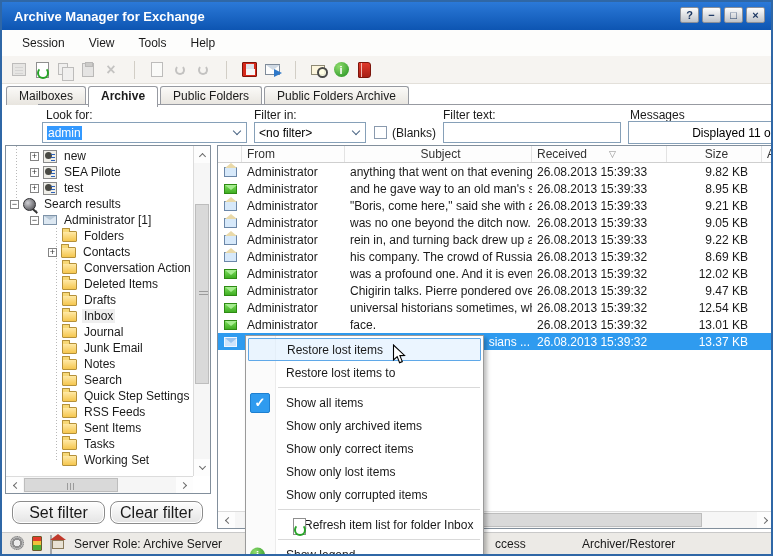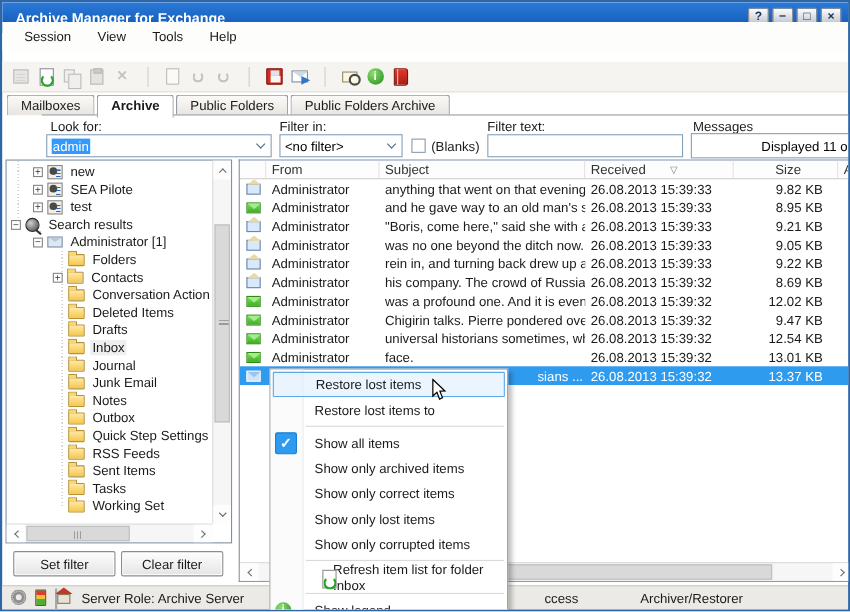--- a/index.html
+++ b/index.html
@@ -9,21 +9,21 @@
   
   .titlebar { position:absolute; left:0; top:0; width:100%; height:28px;
     background:linear-gradient(#2b79d8, #0d55b2); display:flex; align-items:center; }
   .title { color:#fff; font-weight:bold; font-size:13px; padding-left:12px; }
   .wincontrols { position:absolute; right:6px; top:5px; display:flex; gap:3px; }
   .winbtn { width:19px; height:16px; border:1px solid #7e8avar; border:1px solid #8a8f99; border-radius:2px;
     background:linear-gradient(#fdfdfd,#bfc3c9); color:#17335f; font-size:11px; font-weight:bold;
     display:flex; align-items:center; justify-content:center; line-height:1; }
 
   
-  .menubar { position:absolute; left:0; top:18px; width:100%; height:26px; background:#fdfdfc; display:flex; align-items:center; padding-left:8px; }
+  .menubar { position:absolute; left:0; top:28px; width:100%; height:26px; background:#fdfdfc; display:flex; align-items:center; padding-left:8px; }
   .menuitem { font-size:12px; color:#1a1a1a; padding:4px 12px; }
 
   
   .toolbar { position:absolute; left:0; top:54px; width:100%; height:28px; background:#f6f4f1; border-bottom:1px solid #e3e0da; display:flex; align-items:center; padding-left:8px; gap:5px; }
   .tbi { width:18px; height:18px; display:inline-flex; align-items:center; justify-content:center; position:relative; }
   .tbsep { width:1px; height:18px; background:#d2cec6; margin:0 3px; }
   .dis { opacity:.55; filter:grayscale(1); }
   .tb-props { width:14px; height:13px; background:#d9d9d9; border:1px solid #8f8f8f;
     background-image:repeating-linear-gradient(#bbb 0 1px, transparent 1px 3px); background-size:8px 9px; background-position:2px 3px; background-repeat:no-repeat; }
   .tb-page { width:12px; height:15px; background:#fff; border:1px solid #8f8f8f; position:relative; }
@@ -93,47 +93,47 @@
   .sbtn { position:absolute; width:17px; height:17px; background:#fdfdfd; display:flex; align-items:center; justify-content:center; }
   .thumb { position:absolute; background:#d9d9d9; border:1px solid #bdbdbd; }
   .grip-v { position:absolute; left:3px; top:50%; width:9px; height:5px; margin-top:-3px; background:repeating-linear-gradient(#9b9b9b 0 1px, transparent 1px 3px); }
   .grip-h { position:absolute; top:4px; left:50%; width:7px; height:7px; margin-left:-4px; background:repeating-linear-gradient(90deg, #9b9b9b 0 1px, transparent 1px 3px); }
   .chs { width:5px; height:5px; border-right:1px solid #6a6a6a; border-bottom:1px solid #6a6a6a; }
   .chs.up { transform:rotate(-135deg); margin-top:3px; } .chs.down { transform:rotate(45deg); margin-top:-2px; }
   .chs.left { transform:rotate(135deg); margin-left:3px; } .chs.right { transform:rotate(-45deg); margin-left:-2px; }
 
   
   .filterbtn { position:absolute; top:499px; height:23px; width:93px; background:linear-gradient(#fefefe,#e4e4e4);
-    border:1px solid #8c8c8c; border-radius:2px; font-size:12px; color:#1a1a1a; display:flex; align-items:center; justify-content:center; box-shadow:inset 0 0 0 1px #fff; }
+    border:1px solid #8c8c8c; border-radius:8px; font-size:16px; color:#1a1a1a; display:flex; align-items:center; justify-content:center; box-shadow:inset 0 0 0 1px #fff; }
 
   
   .listpanel { position:absolute; left:215px; top:143px; width:557px; height:384px; border:1px solid #828f9c; border-right:none; background:#fff; overflow:hidden; }
   .lheader { position:absolute; left:0; top:0; right:0; height:17px; background:#fdfdfd; border-bottom:1px solid #cfcfcf; display:flex; font-size:12px; color:#333; }
   .hcell { border-right:1px solid #e3e3e3; display:flex; align-items:center; padding-left:5px; white-space:nowrap; overflow:hidden; }
-  .col-ic { width:24px; flex:0 0 24px; } .col-from { width:103px; flex:0 0 103px; } .col-subj { width:187px; flex:0 0 187px; }
+  .col-ic { width:24px; flex:0 0 24px; } .col-from { width:103px; flex:0 0 103px; } .col-subj { width:187px; flex:0 0 187px;justify-content:center; }
   .col-recv { width:135px; flex:0 0 135px; } .col-size { width:95px; flex:0 0 95px; } .col-at { flex:1; }
   .sortmark { margin-left:22px; color:#8a8a8a; font-size:9px; }
   .lrows { position:absolute; left:0; top:17px; right:0; }
   .lrow { height:17px; display:flex; align-items:center; font-size:12px; color:#1a1a1a; }
   .lrow .cell { white-space:nowrap; overflow:hidden; padding-left:5px; }
   .lrow .csize { text-align:right; padding-right:14px; }
   .lrow.selected { background:#2f9bef; color:#fff; }
   .lrow.selected .csubj { text-align:right; padding-right:2px; }
   .envwrap { width:24px; flex:0 0 24px; display:flex; justify-content:center; }
   .env { width:13px; height:10px; position:relative; }
   .env-open { background:#d7e9fa; border:1px solid #6b87a8; }
   .env-open::before { content:""; position:absolute; left:0; top:-5px; border-left:6px solid transparent; border-right:6px solid transparent; border-bottom:5px solid #e9d9a9; }
   .env-green { background:linear-gradient(#7ede5e,#3fae22); border:1px solid #2e8a14; }
   .env-green::before { content:""; position:absolute; left:0; top:0; border-left:6px solid transparent; border-right:6px solid transparent; border-top:5px solid #a5ec8f; }
   .env-blue { background:#cfe4fb; border:1px solid #f2f7ff; }
   .env-blue::before { content:""; position:absolute; left:0; top:0; border-left:6px solid transparent; border-right:6px solid transparent; border-top:5px solid #9cc4ee; }
   .list-hscroll { position:absolute; left:0; right:0; bottom:0; height:17px; background:#f6f6f6; border-top:1px solid #dcdcdc; }
 
   
-  .ctxmenu { position:absolute; left:243px; top:333px; width:217px; height:222px; background:#fff; border:1px solid #9a9a9a; box-shadow:3px 3px 4px rgba(0,0,0,.25); z-index:50; padding:2px 0; }
+  .ctxmenu { position:absolute; left:243px; top:333px; width:239px; height:222px; background:#fff; border:1px solid #9a9a9a; box-shadow:3px 3px 4px rgba(0,0,0,.25); z-index:50; padding:2px 0; }
   .gutterstrip { position:absolute; left:0; top:0; bottom:0; width:30px; background:#fbfbfb; border-right:1px solid #ececec; }
   .mitem { position:relative; height:23px; display:flex; align-items:center; padding-left:40px; font-size:12px; color:#1a1a1a; }
   .mitem.hover { background:rgba(225,240,255,.65); border:1px solid #5fa8e8; border-radius:1px; margin:0 2px; padding-left:38px; }
   .mitem.sep { height:7px; padding:0; }
   .mitem.sep::after { content:""; position:absolute; left:32px; right:3px; top:3px; height:1px; background:#d9d9d9; }
   .gut { position:absolute; left:4px; top:50%; transform:translateY(-50%); }
   .g-check { width:20px; height:20px; background:#2f9bef; border:1px solid #1d7fd0; border-radius:2px; }
   .g-check::before { content:"✓"; color:#fff; font-size:13px; font-weight:bold; display:flex; align-items:center; justify-content:center; width:100%; height:100%; }
   .g-refresh { width:18px; height:18px; position:relative; }
   .g-refresh::before { content:""; position:absolute; left:3px; top:0; width:11px; height:15px; background:#fff; border:1px solid #8f8f8f; }
@@ -379,21 +379,21 @@
 
         <div class="trow d3 exp-none">
 
           <span class="ticon ic-folder"></span>
           <span class="tlabel">Notes</span>
         </div>
 
         <div class="trow d3 exp-none">
 
           <span class="ticon ic-folder"></span>
-          <span class="tlabel">Outbox</span>
+          <span class="tlabel">Search</span>
         </div>
 
         <div class="trow d3 exp-none">
 
           <span class="ticon ic-folder"></span>
           <span class="tlabel">Quick Step Settings</span>
         </div>
 
         <div class="trow d3 exp-none">
 

